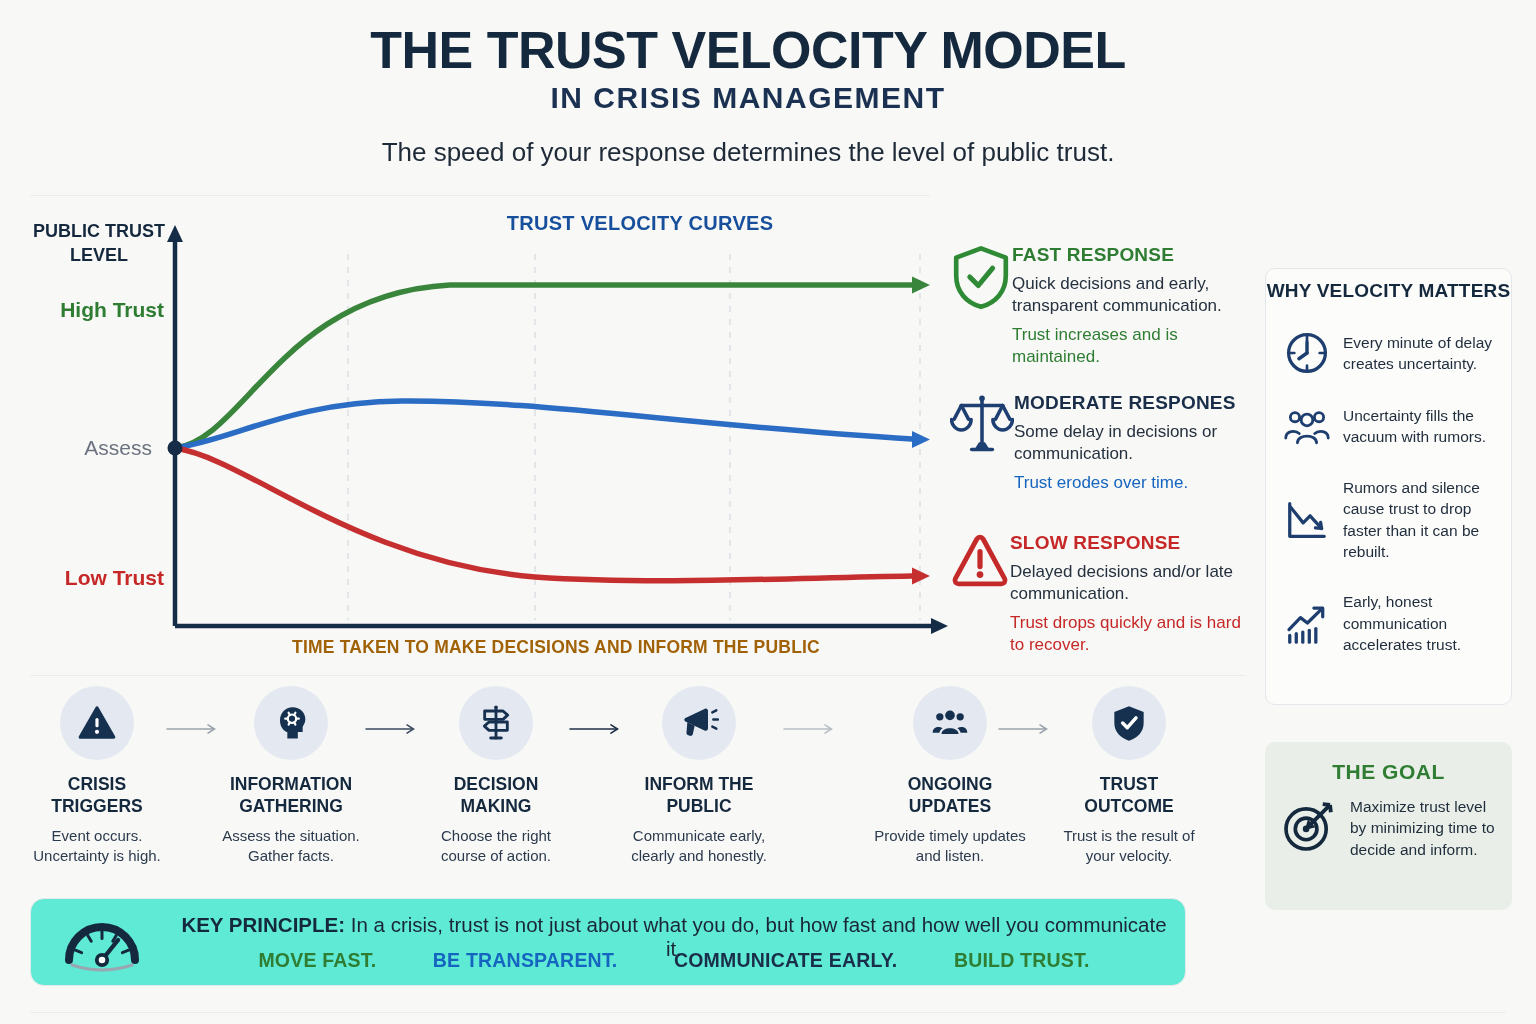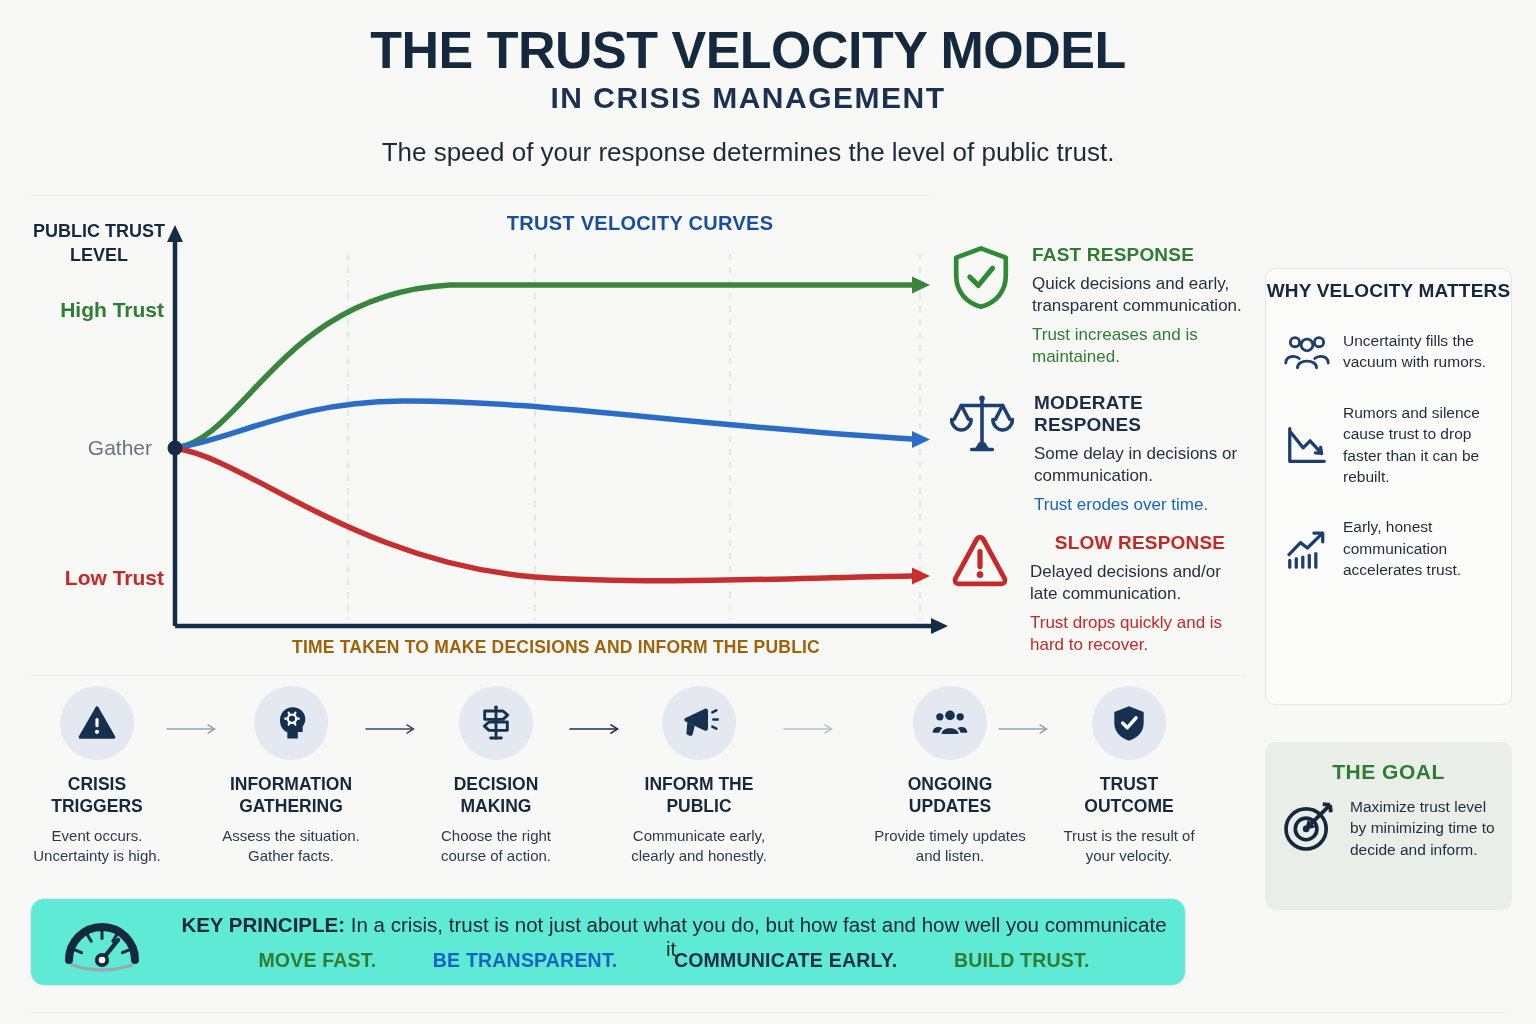--- a/index.html
+++ b/index.html
@@ -26,21 +26,21 @@
   .chart-title { position:absolute; left:330px; top:16px; width:560px; text-align:center;
                  font-size:20px; font-weight:bold; color:#174f9c; letter-spacing:0.3px; }
   .y-axis-label { position:absolute; left:0; top:24px; width:138px; text-align:center;
                   font-size:18px; font-weight:bold; line-height:1.32; color:#15293e; }
   .y-lab { position:absolute; left:14px; width:120px; text-align:right; font-size:21px; font-weight:bold; }
   .y-lab.neutral { font-weight:400; width:108px; }
   .x-axis-label { position:absolute; left:145px; top:441px; width:762px; text-align:center;
                   font-size:17.5px; font-weight:bold; color:#a16207; letter-spacing:0.2px; }
 
   
-  .legend-item { width:300px; display:flex; gap:20px; }
+  .legend-item { width:300px; display:flex; }
   .legend-icon { flex:0 0 auto; }
   .legend-title { font-size:19px; font-weight:bold; letter-spacing:0.2px; }
   .legend-desc { font-size:17px; color:#25313f; line-height:1.3; margin-top:7px; max-width:234px; }
   .legend-outcome { font-size:17px; font-weight:500; line-height:1.3; margin-top:7px; max-width:272px; }
   .legend-text { width:276px; }
 
   
   .why-card { left:1265px; top:268px; width:247px; height:437px; background:#fcfcfb;
               border:1px solid #e3e6ea; border-radius:10px; }
   .why-title { text-align:center; margin-top:11px; font-size:19px; font-weight:bold; color:#15293e; letter-spacing:0.2px; }
@@ -107,21 +107,21 @@
       <line x1="145" y1="44" x2="145" y2="430" stroke="#152c47" stroke-width="4.5"></line>
       <polygon points="145,29 137,46 153,46" fill="#152c47"></polygon>
       <line x1="145" y1="430" x2="902" y2="430" stroke="#152c47" stroke-width="4.5"></line>
       <polygon points="918,430 901,422 901,438" fill="#152c47"></polygon>
 
       <circle cx="145" cy="252" r="7.5" fill="#152c47"></circle>
     </svg>
     <div class="chart-title">TRUST VELOCITY CURVES</div>
     <div class="y-axis-label">PUBLIC TRUST LEVEL</div>
     <div class="y-lab" style="top: 102px; color: rgb(46, 125, 50);">High Trust</div>
-    <div class="y-lab neutral" style="top: 240px; color: rgb(107, 114, 128);">Gather</div>
+    <div class="y-lab neutral" style="top: 240px; color: rgb(107, 114, 128);">Assess</div>
     <div class="y-lab" style="top: 370px; color: rgb(198, 40, 40);">Low Trust</div>
     <div class="x-axis-label">TIME TAKEN TO MAKE DECISIONS AND INFORM THE PUBLIC</div>
   </div>
 
   <div class="abs legend-item" style="left:950px; top:244px;">
     <div class="legend-icon">
       <svg width="62" height="66" viewBox="0 0 32 34">
         <path d="M16 2.2 L28.8 7 V16.2 C28.8 24.6 23.6 30.2 16 32.4 C8.4 30.2 3.2 24.6 3.2 16.2 V7 Z" fill="none" stroke="#2e8a34" stroke-width="2.4" stroke-linejoin="round"></path>
         <polyline points="10.2,17 14.6,21.4 22,12.4" fill="none" stroke="#2e8a34" stroke-width="2.6" stroke-linecap="round" stroke-linejoin="round"></polyline>
       </svg>
@@ -160,29 +160,47 @@
 
   <div class="abs legend-item" style="left:950px; top:532px;">
     <div class="legend-icon">
       <svg width="60" height="56" viewBox="0 0 32 30">
         <path d="M14.4 3.6 a1.9 1.9 0 0 1 3.2 0 L29.2 25 a1.9 1.9 0 0 1 -1.6 2.8 H4.4 A1.9 1.9 0 0 1 2.8 25 Z" fill="none" stroke="#c52a2a" stroke-width="2.6" stroke-linejoin="round"></path>
         <line x1="16" y1="10.5" x2="16" y2="18.5" stroke="#c52a2a" stroke-width="2.8" stroke-linecap="round"></line>
         <circle cx="16" cy="22.8" r="1.8" fill="#c52a2a"></circle>
       </svg>
     </div>
     <div class="legend-text">
-      <div class="legend-title" style="color: rgb(198, 40, 40); text-align: center;">SLOW RESPONSE</div>
+      <div class="legend-title" style="color: rgb(198, 40, 40);">SLOW RESPONSE</div>
       <div class="legend-desc">Delayed decisions and/or late communication.</div>
       <div class="legend-outcome" style="color: rgb(198, 40, 40);">Trust drops quickly and is hard to recover.</div>
     </div>
   </div>
 
   <div class="abs why-card">
     <div class="why-title">WHY VELOCITY MATTERS</div>
     <div class="why-items">
+      <div class="why-item">
+        <span class="w-icon">
+          <svg width="46" height="46" viewBox="0 0 24 24">
+            <g stroke="#1d3e6e" fill="none" stroke-linecap="round">
+              <circle cx="12" cy="12" r="9.6" stroke-width="1.7"></circle>
+              <g stroke-width="1.4">
+                <line x1="12" y1="3.4" x2="12" y2="5.6"></line>
+                  <line x1="18.6" y1="12" x2="20.8" y2="12"></line>
+                <line x1="12" y1="18.6" x2="12" y2="20.8"></line>
+                  <line x1="3.2" y1="12" x2="5.4" y2="12"></line>
+              </g>
+              <line x1="12" y1="12" x2="12" y2="6.2" stroke-width="1.8"></line>
+              <line x1="12" y1="12" x2="7.8" y2="15" stroke-width="1.8"></line>
+            </g>
+          </svg>
+        </span>
+        <span class="w-text">Every minute of delay creates uncertainty.</span>
+      </div>
       <div class="why-item">
         <span class="w-icon">
           <svg width="46" height="40" viewBox="0 0 26 22">
             <g stroke="#1d3e6e" stroke-width="1.6" fill="none" stroke-linecap="round">
               <circle cx="6.2" cy="6" r="2.6"></circle>
                 <circle cx="19.8" cy="6" r="2.6"></circle>
               <path d="M1 17.8 C1 13.6 6.4 13.2 8.6 15.2"></path>
               <path d="M25 17.8 C25 13.6 19.6 13.2 17.4 15.2"></path>
               <circle cx="13" cy="7.6" r="3.3"></circle>
               <path d="M7.6 20.5 C7.6 15.4 18.4 15.4 18.4 20.5"></path>

